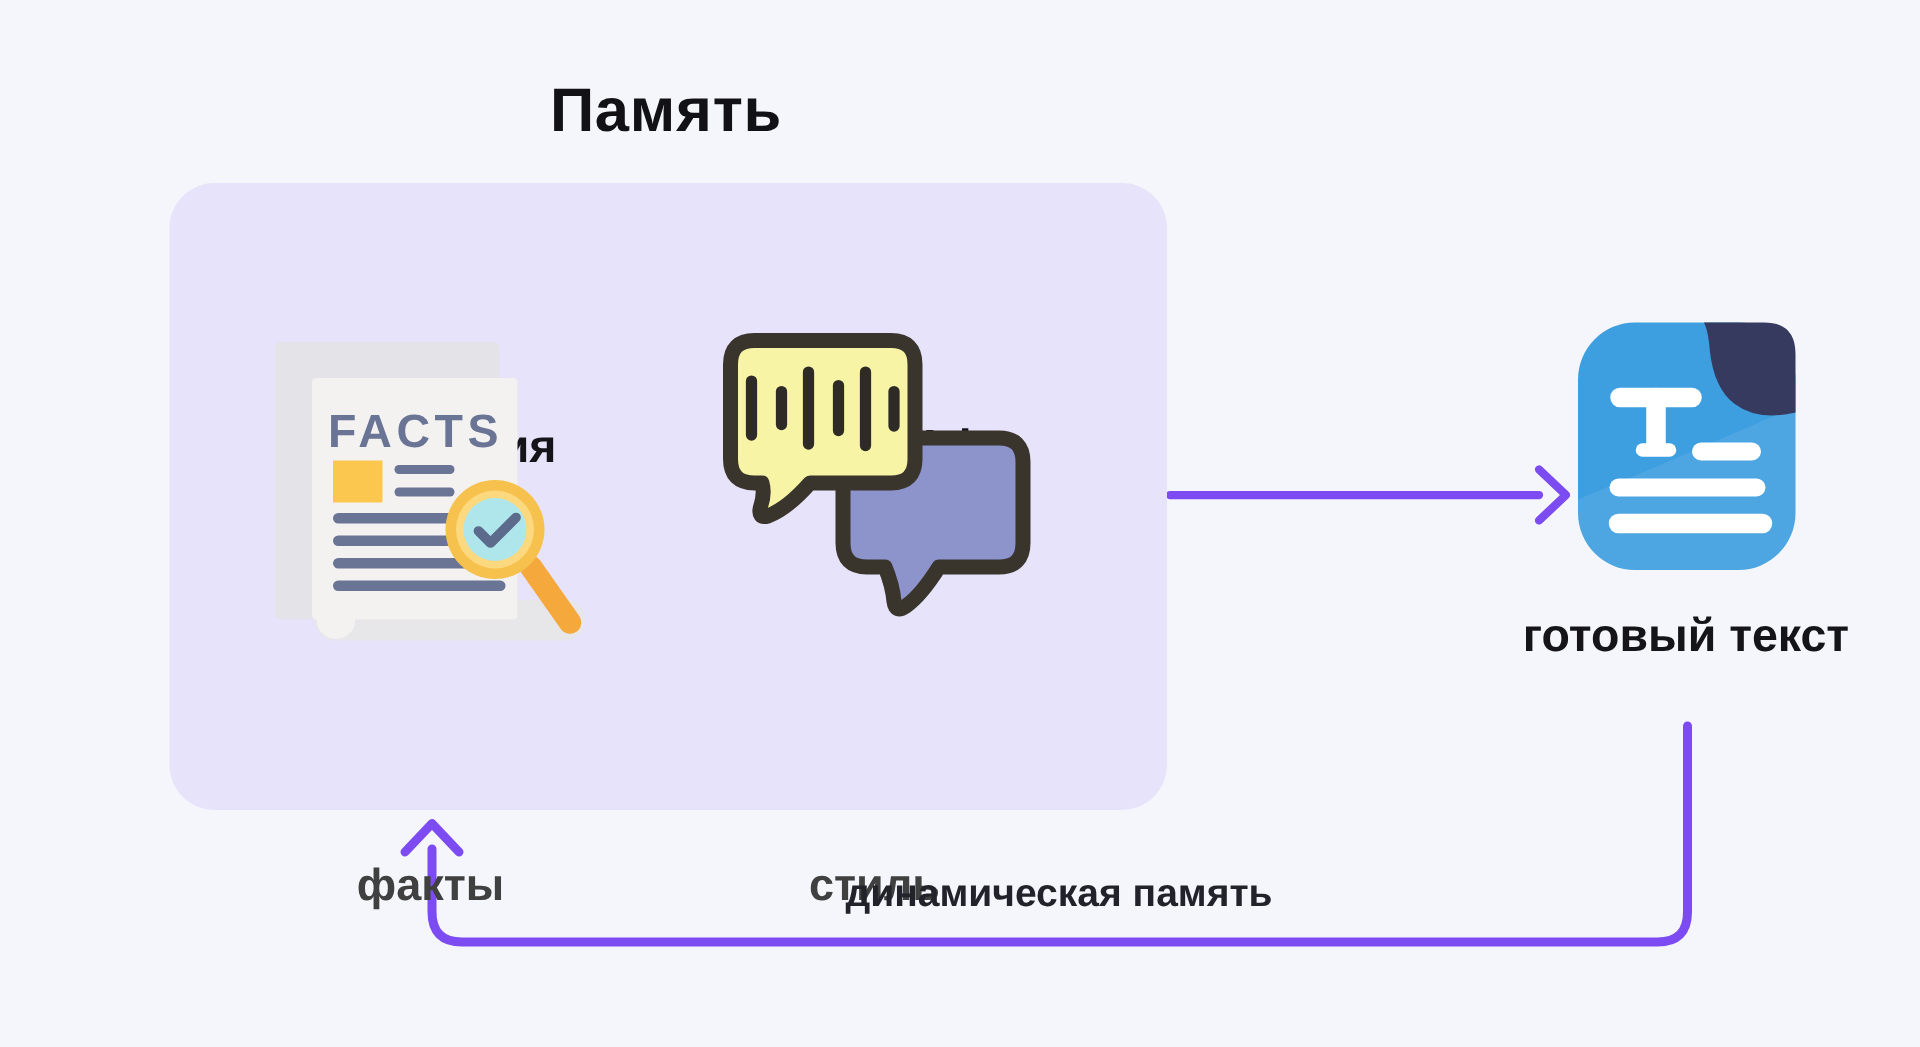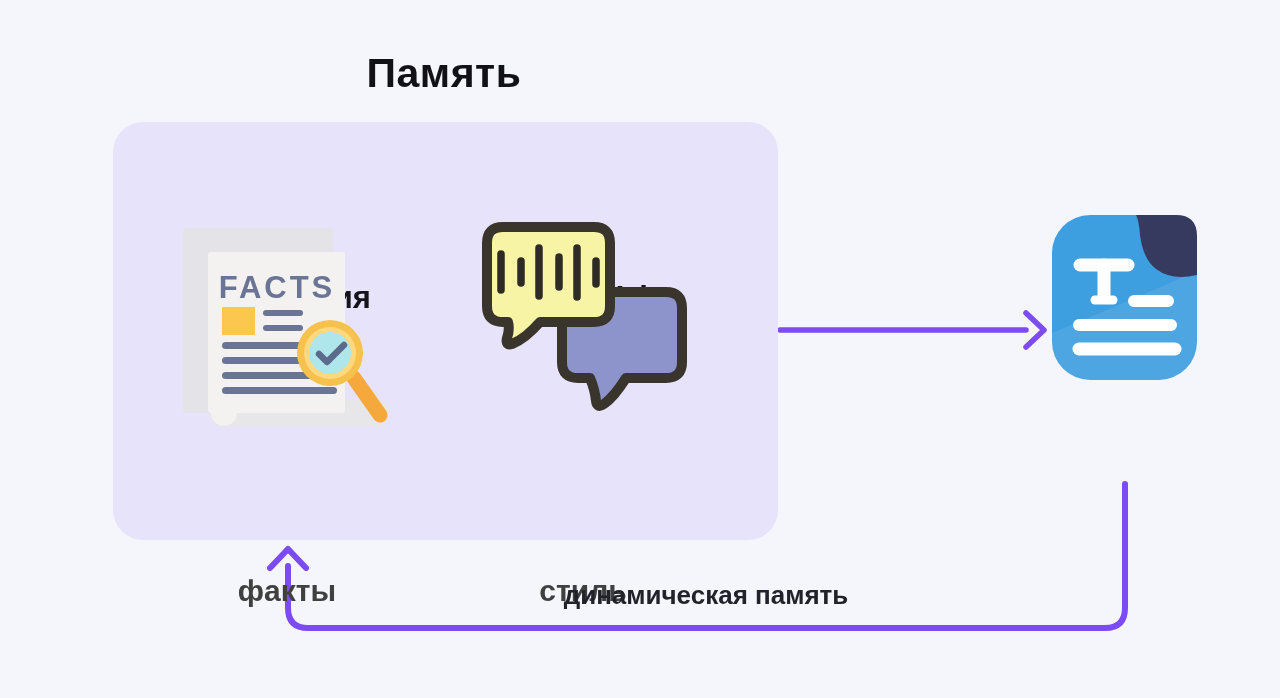--- a/index.html
+++ b/index.html
@@ -133,16 +133,17 @@
       <path d="M 54 52 L 54 84" stroke-width="13"></path>
       <path d="M 45 87 L 63 87" stroke-width="9"></path>
     </g>
     <g stroke="#FFFFFF" stroke-linecap="round">
       <path d="M 84 88 L 118 88" stroke-width="12"></path>
       <path d="M 29 112 L 121 112" stroke-width="12"></path>
       <path d="M 29 136 L 125 136" stroke-width="13"></path>
     </g>
   </svg>
 
+  <div class="abs cx output-label">готовый текст</div>
 
   <div class="abs cx loop-label">динамическая память</div>
 
 </div>
 
 </body></html>

